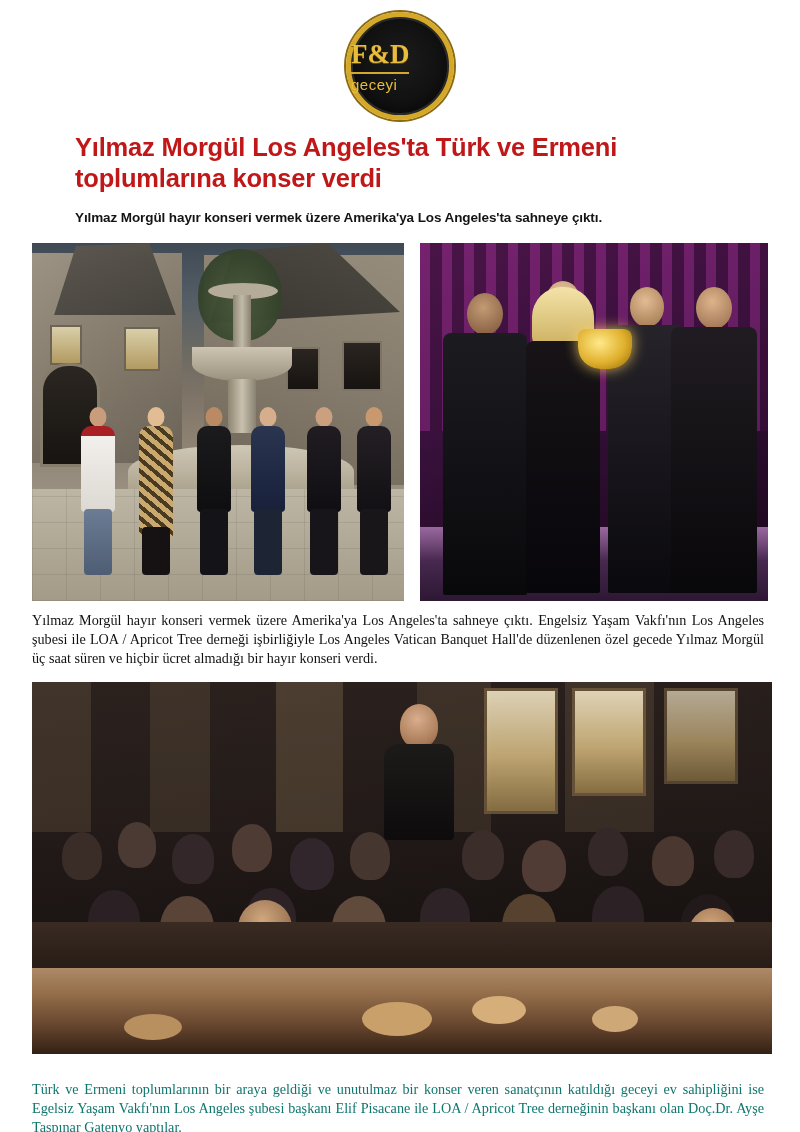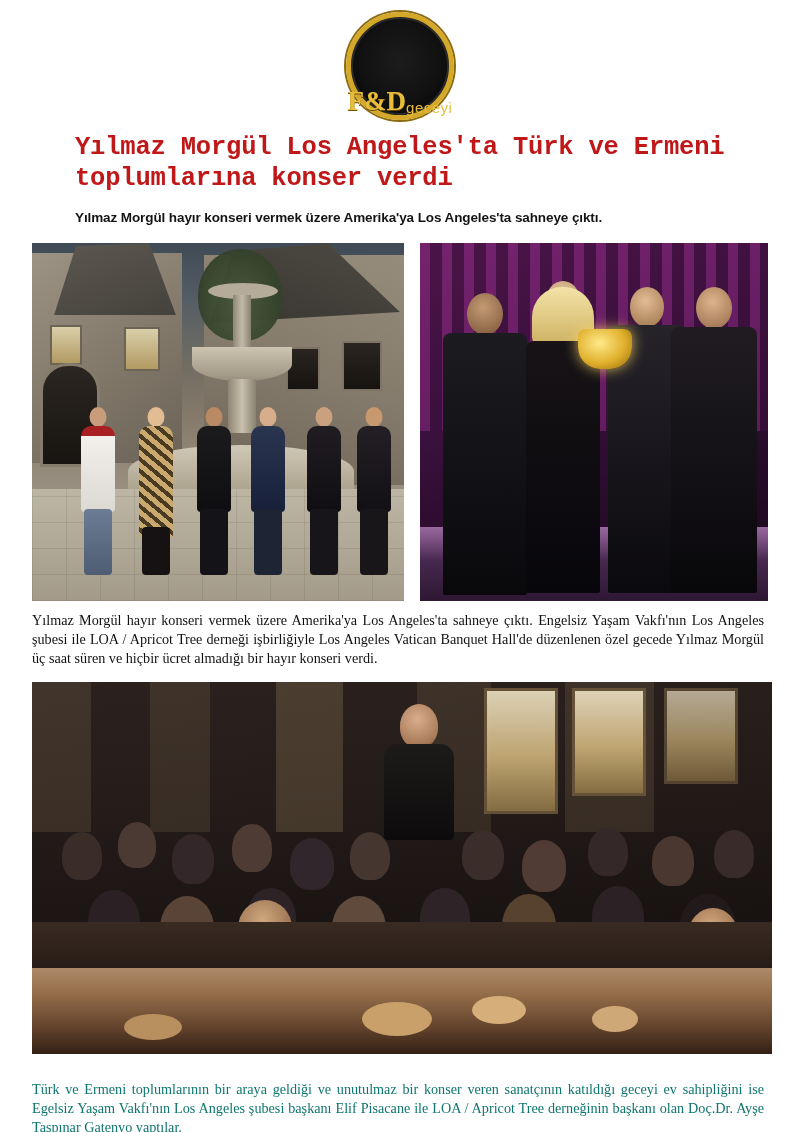--- a/index.html
+++ b/index.html
@@ -32,23 +32,23 @@
     padding-bottom: 10px;
   }
   .logo {
     width: 108px;
     height: 108px;
     border-radius: 50%;
     background: radial-gradient(circle at 50% 45%, #1c1c1c 0%, #111 55%, #000 100%);
     border: 5px solid #d4a829;
     box-shadow: 0 0 0 2px #8c6a12, inset 0 0 0 2px #2a2a2a;
     display: flex;
-    flex-direction: row;
+    flex-direction: column;
     justify-content: center;
-    align-items: flex-end;
+    align-items: flex-start;
     position: relative;
   }
   .logo-top {
     font-family: "Liberation Serif", serif;
     font-weight: bold;
     font-size: 27px;
     letter-spacing: 0px;
     color: #e8bd3c;
     line-height: 1;
     text-shadow: 0 1px 0 #6b4f07;
@@ -62,21 +62,21 @@
   .logo-bottom {
     font-family: "Liberation Sans", sans-serif;
     font-size: 15px;
     color: #e8bd3c;
     letter-spacing: 0.5px;
     line-height: 1;
   }
 
   
   .headline {
-    font-family: Liberation Mono, monospace;
+    font-family: Liberation Sans, sans-serif;
     font-weight: bold;
     font-size: 25.5px;
     line-height: 1.22;
     color: #c01718;
     padding: 2px 45px 0 45px;
     letter-spacing: -0.2px;
   }
   .subhead {
     font-family: "Liberation Sans", sans-serif;
     font-weight: bold;

